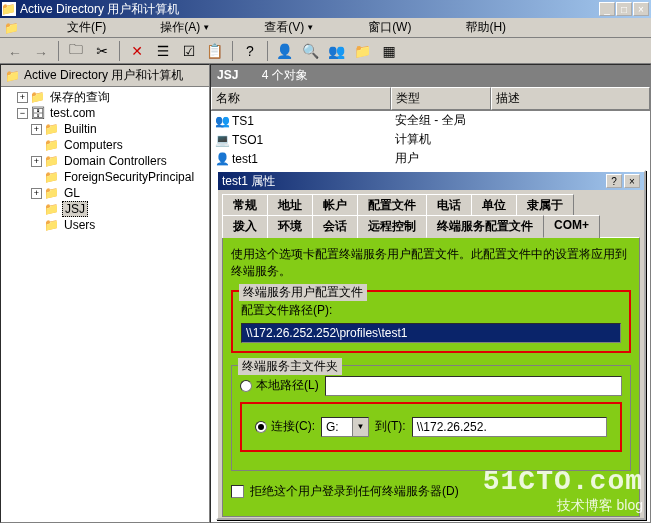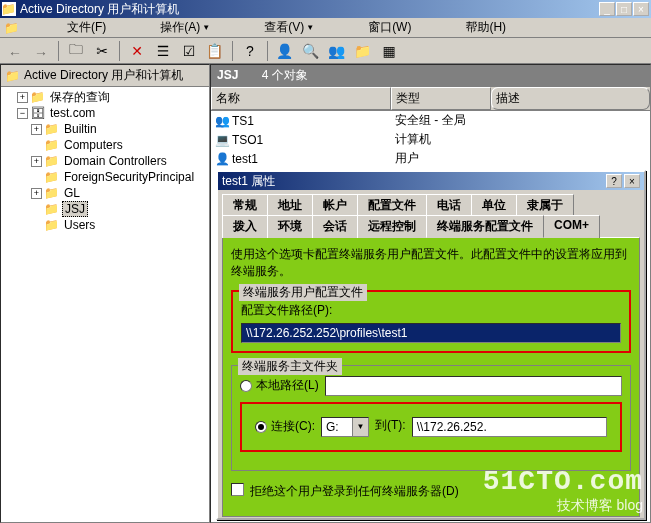--- a/index.html
+++ b/index.html
@@ -27,37 +27,37 @@
 .tree-label.sel { background: #d4d0c8; border: 1px dotted #000; }
 .indent-1 { padding-left: 14px; }
 .indent-2 { padding-left: 28px; }
 .listpane { flex: 1; background: #fff; border: 1px inset #808080; position: relative; }
 .listheader { background: #d4d0c8; padding: 2px 6px; border-bottom: 1px solid #808080; color: #000; }
 .listheader .count { margin-left: 20px; }
 .listcolheaders { display: flex; background: #d4d0c8; border-bottom: 1px solid #808080; }
 .colhead { padding: 2px 4px; border-right: 1px solid #808080; border-bottom: 1px solid #808080; border-top: 1px solid #fff; border-left: 1px solid #fff; }
 .col-name { width: 180px; }
 .col-type { width: 100px; }
-.col-desc { flex: 1; border-radius: 7px; }
+.col-desc { flex: 1; }
 .listrow { display: flex; padding: 1px 0; }
 .listcell { padding: 0 4px; display:flex; align-items:center; gap:2px; }
 .dialog { position: absolute; left: 216px; top: 170px; width: 430px; height: 350px; background: #d4d0c8; border: 2px outset #fff; box-shadow: 1px 1px 0 #000; }
 .dlg-title { background: linear-gradient(to right, #0a246a, #a6caf0); color: #fff; height: 18px; display: flex; align-items: center; padding: 0 4px; }
 .dlg-help { margin-left: auto; width: 16px; height: 14px; background: #d4d0c8; border: 1px outset #fff; color:#000; font-size:10px; display:flex;align-items:center;justify-content:center; }
 .dlg-close { width: 16px; height: 14px; background: #d4d0c8; border: 1px outset #fff; margin-left: 2px; color:#000; font-size:10px; display:flex;align-items:center;justify-content:center; }
 .tabs { display: flex; flex-wrap: wrap; padding: 4px 4px 0 4px; }
 .tab { background: #d4d0c8; border: 1px solid #808080; border-bottom: none; border-top: 1px solid #fff; border-left: 1px solid #fff; padding: 2px 10px; margin-right: -1px; margin-bottom: -1px; font-weight: bold; }
 .tab.active { background: #d4d0c8; position: relative; z-index: 2; border-bottom: 1px solid #d4d0c8; }
 .tabrow { display: flex; width: 100%; }
 .dlg-body { border: 1px solid #808080; border-top: 1px solid #fff; margin: 0 4px 0 4px; padding: 8px; background: #84cc16; height: 280px; }
 .desc-text { margin-bottom: 10px; line-height: 1.4; }
 .groupbox { border: 1px solid #808080; padding: 10px 8px 8px 8px; margin-bottom: 12px; position: relative; }
 .groupbox.highlight { border: 2px solid #e00000; }
 .groupbox-title { position: absolute; top: -8px; left: 6px; background: #d4d0c8; padding: 0 4px; }
-.field-row { display: flex; gap: 6px; margin-bottom: 6px; }
+.field-row { display: flex; align-items: center; gap: 6px; margin-bottom: 6px; }
 .field-label { }
 .text-input { border: 1px inset #808080; background: #fff; padding: 2px 4px; height: 20px; }
 .text-input.sel { background: #0a246a; color: #fff; }
 .radio { display: flex; align-items: center; gap: 4px; }
 .radio-dot { width: 12px; height: 12px; border: 1px inset #808080; border-radius: 50%; background: #fff; display:flex;align-items:center;justify-content:center; }
 .radio-dot.checked::after { content:''; width:6px; height:6px; background:#000; border-radius:50%; }
 .combo { display: flex; border: 1px inset #808080; background: #fff; height: 20px; }
 .combo-val { padding: 2px 4px; width: 30px; }
 .combo-btn { width: 16px; background: #d4d0c8; border-left: 1px solid #808080; display:flex;align-items:center;justify-content:center; font-size:8px; }
 .checkbox { width: 13px; height: 13px; border: 1px inset #808080; background: #fff; }

